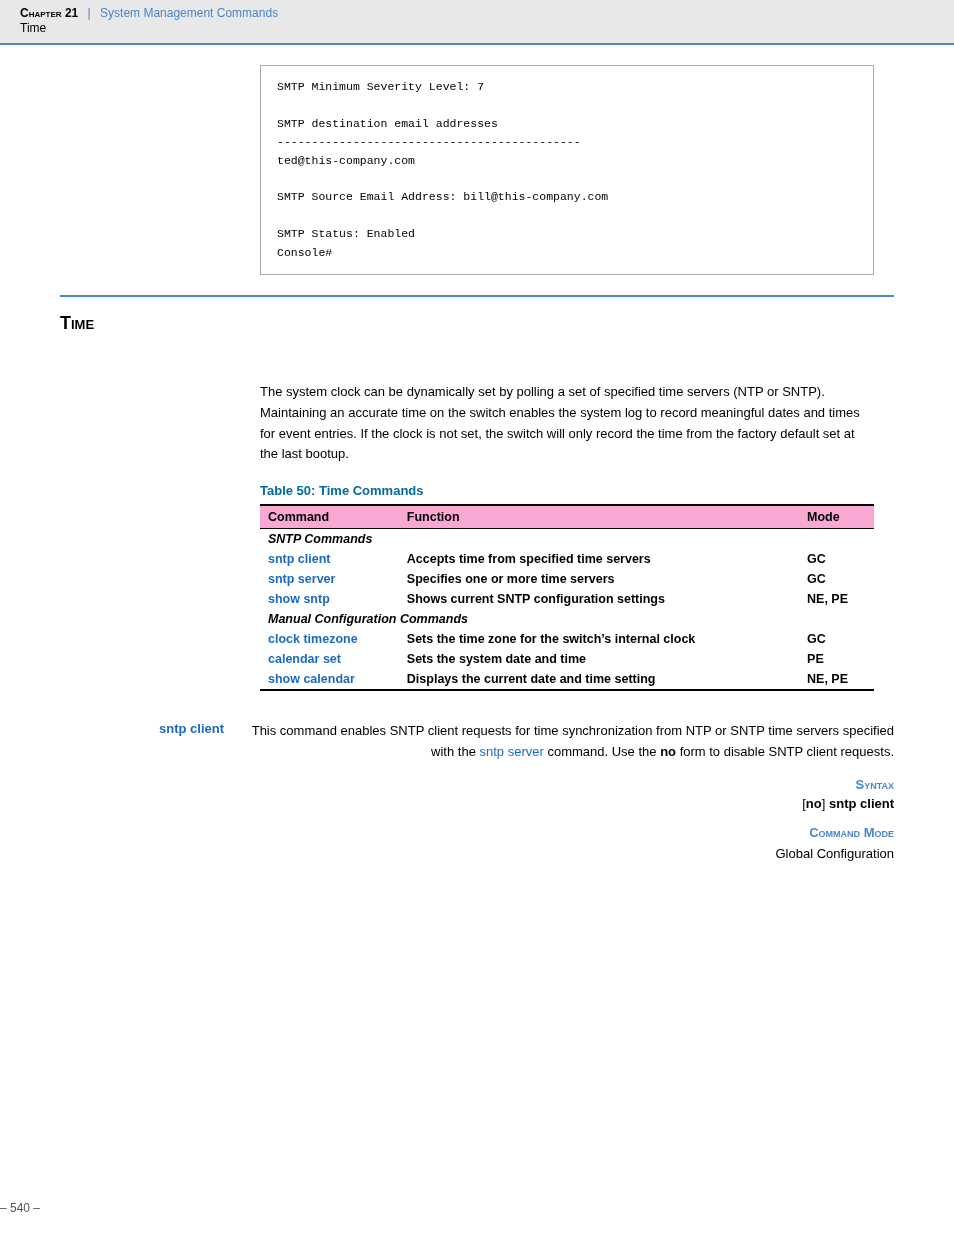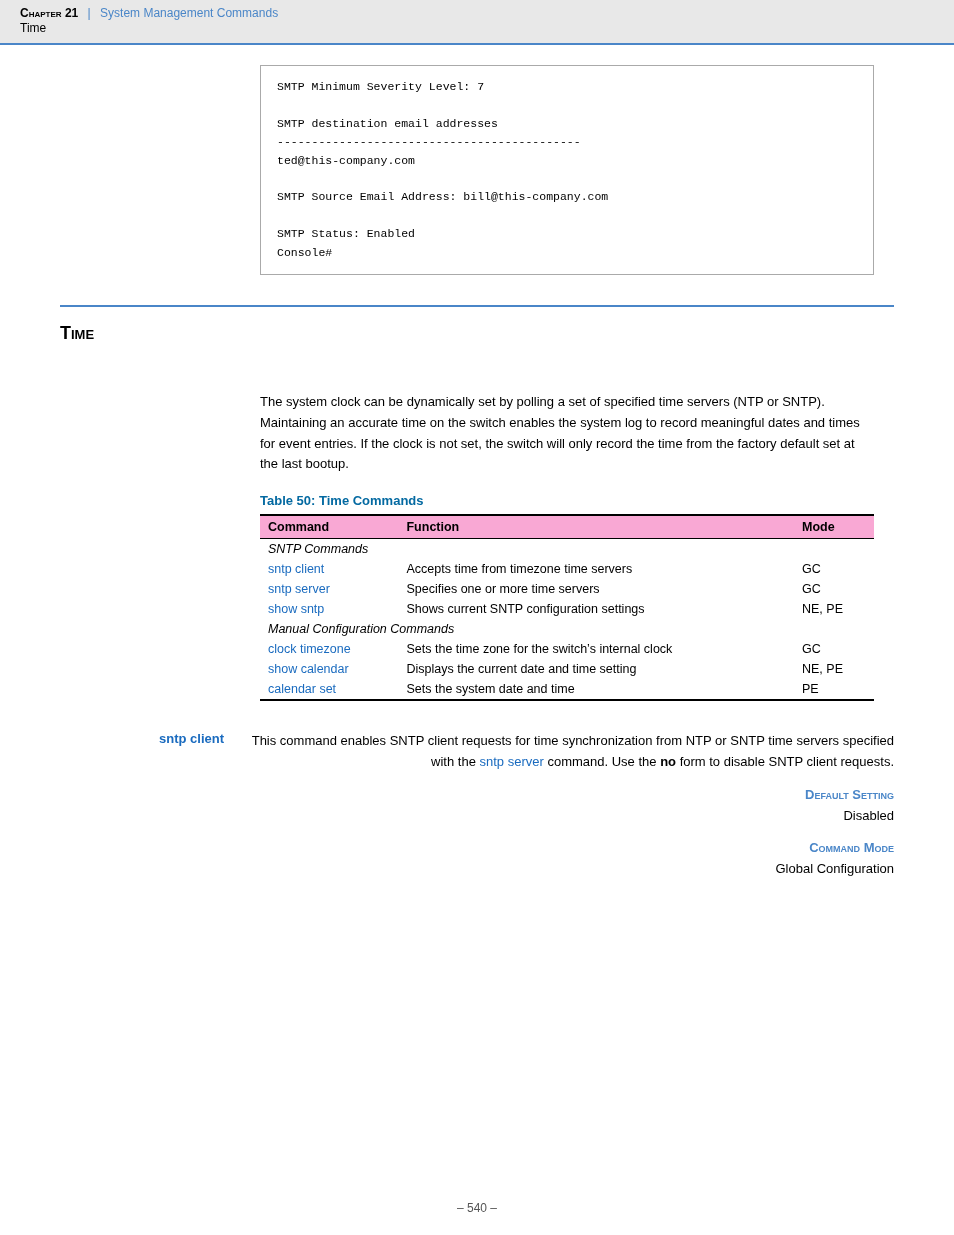--- a/index.html
+++ b/index.html
@@ -48,21 +48,21 @@
     
     .code-box {
       border: 1px solid #aaa;
       background: #fff;
       padding: 12px 16px;
       font-family: 'Courier New', Courier, monospace;
       font-size: 11.5px;
       line-height: 1.6;
       margin-left: 200px;
       margin-right: 20px;
-      margin-bottom: 30px;
+      margin-bottom: 20px;
       overflow-x: auto;
     }
 
     
     .section-divider {
       border: none;
       border-top: 2px solid #4a86c8;
       margin: 10px 0 16px 0;
     }
 
@@ -110,20 +110,21 @@
     table.cmd-table th {
       text-align: left;
       padding: 4px 8px;
       font-weight: bold;
       background: #f9a8d4;
     }
 
     table.cmd-table td {
       padding: 3px 8px;
       vertical-align: top;
+      font-weight: bold;
     }
 
     table.cmd-table tbody tr:last-child {
       border-bottom: 2px solid #000;
     }
 
     .cmd-link {
       color: #1a6bbf;
       text-decoration: none;
     }
@@ -188,21 +189,20 @@
     .sub-section-block p {
       margin-bottom: 0;
     }
 
     
     .page-footer {
       position: absolute;
       bottom: 20px;
       left: 0;
       right: 0;
-      text-align: center;
       font-size: 12px;
       color: #555;
     }
   </style>
 </head>
 <body>
 
 <div class="page-header">
   <div class="chapter-line">
     <span class="chapter-label">Chapter 21</span>
@@ -243,21 +243,21 @@
           <th>Function</th>
           <th>Mode</th>
         </tr>
       </thead>
       <tbody id="table-body">
           <tr class="category-row">
             <td colspan="3">SNTP Commands</td>
           </tr>
           <tr>
             <td><a class="cmd-link">sntp client</a></td>
-            <td>Accepts time from timezone time servers</td>
+            <td>Accepts time from specified time servers</td>
             <td>GC</td>
           </tr>
           <tr>
             <td><a class="cmd-link">sntp server</a></td>
             <td>Specifies one or more time servers</td>
             <td>GC</td>
           </tr>
           <tr>
             <td><a class="cmd-link">show sntp</a></td>
             <td>Shows current SNTP configuration settings</td>
@@ -265,47 +265,49 @@
           </tr>
           <tr class="category-row">
             <td colspan="3">Manual Configuration Commands</td>
           </tr>
           <tr>
             <td><a class="cmd-link">clock timezone</a></td>
             <td>Sets the time zone for the switch’s internal clock</td>
             <td>GC</td>
           </tr>
           <tr>
+            <td><a class="cmd-link">calendar set</a></td>
+            <td>Sets the system date and time</td>
+            <td>PE</td>
+          </tr>
+          <tr>
             <td><a class="cmd-link">show calendar</a></td>
             <td>Displays the current date and time setting</td>
             <td>NE, PE</td>
-          </tr>
-          <tr>
-            <td><a class="cmd-link">calendar set</a></td>
-            <td>Sets the system date and time</td>
-            <td>PE</td>
           </tr>
         </tbody>
     </table>
   </div>
 
   <div class="command-section">
     <div class="command-label">
       <span>sntp client</span>
     </div>
     <div class="command-detail">
       <p>
         This command enables SNTP client requests for time synchronization from NTP or SNTP time servers specified with the <a class="cmd-link">sntp server</a> command. Use the <strong>no</strong> form to disable SNTP client requests.
       </p>
 
-
       <div class="sub-section-block">
-        <div class="sub-section-heading">Default Setting</div>
-        <p>Disabled</p>
+        <div class="sub-section-heading">Syntax</div>
+        <div class="syntax-box">
+          [<span class="syntax-keyword">no</span>] <span class="syntax-keyword">sntp client</span>
+        </div>
       </div>
+
 
       <div class="sub-section-block">
         <div class="sub-section-heading">Command Mode</div>
         <p>Global Configuration</p>
       </div>
     </div>
   </div>
 
 </div>
 

